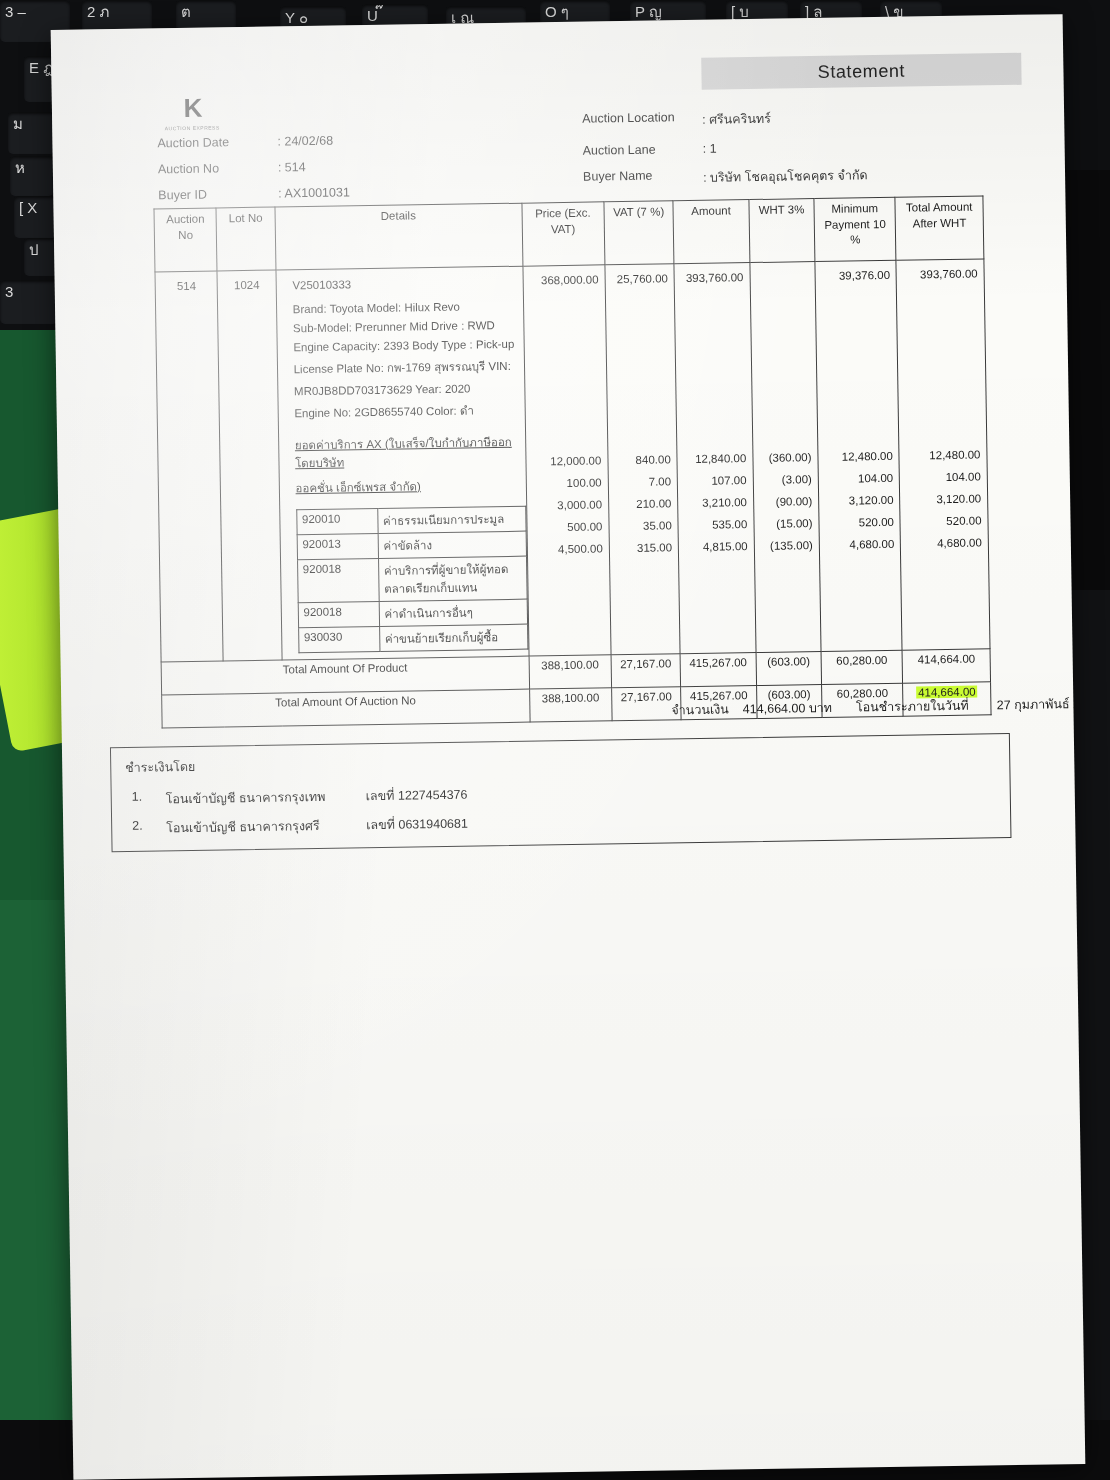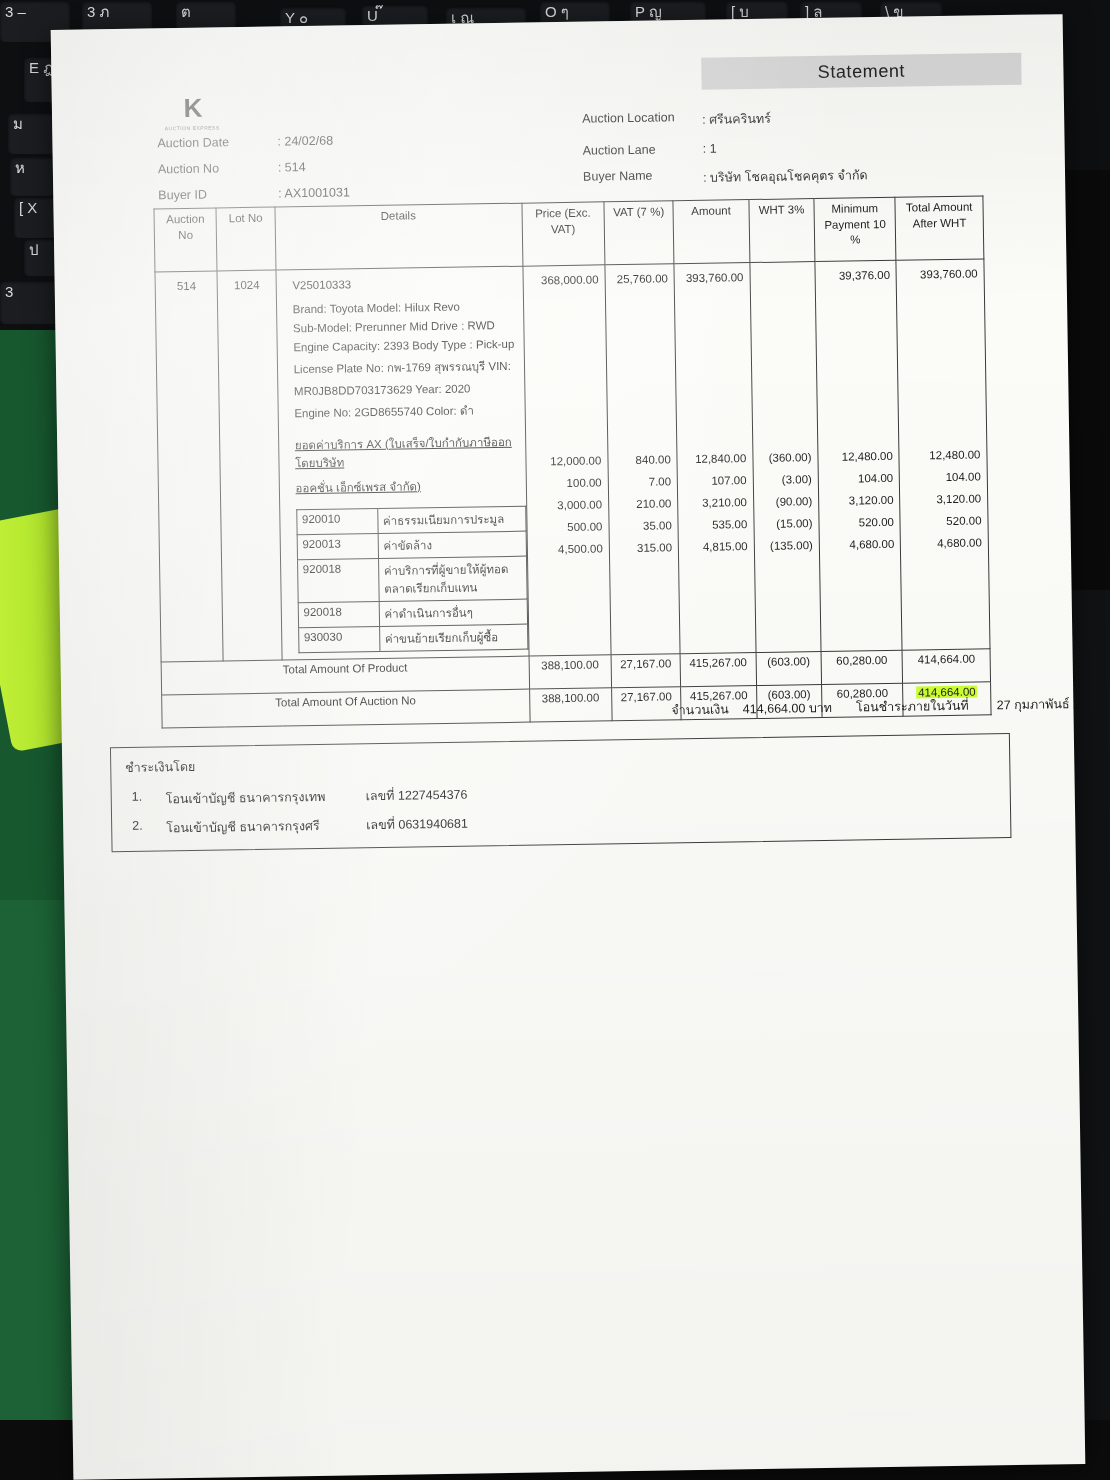--- a/index.html
+++ b/index.html
@@ -213,21 +213,21 @@
 <body>
 
 <div id="scene">
   <div class="desk-green"></div>
   <div class="desk-green2"></div>
   <div class="stapler"></div>
   <div class="highlighter"></div>
 
   <div class="kb">
     <div class="kb-key" style="left:0px;top:0px;width:70px;height:42px;">3 –</div>
-    <div class="kb-key" style="left:82px;top:0px;width:70px;height:42px;">3 ภ</div>
+    <div class="kb-key" style="left:82px;top:0px;width:70px;height:42px;">2 ภ</div>
     <div class="kb-key" style="left:176px;top:0px;width:60px;height:40px;">ต</div>
     <div class="kb-key" style="left:280px;top:6px;width:66px;height:44px;">Y ๐</div>
     <div class="kb-key" style="left:362px;top:4px;width:66px;height:44px;">U ๊</div>
     <div class="kb-key" style="left:446px;top:6px;width:80px;height:46px;">เ ณ</div>
     <div class="kb-key" style="left:540px;top:0px;width:70px;height:44px;">O ๆ</div>
     <div class="kb-key" style="left:630px;top:0px;width:76px;height:44px;">P ญ</div>
     <div class="kb-key" style="left:726px;top:0px;width:62px;height:44px;">[ บ</div>
     <div class="kb-key" style="left:800px;top:0px;width:62px;height:44px;">] ล</div>
     <div class="kb-key" style="left:880px;top:0px;width:62px;height:44px;">\ ข</div>
 

